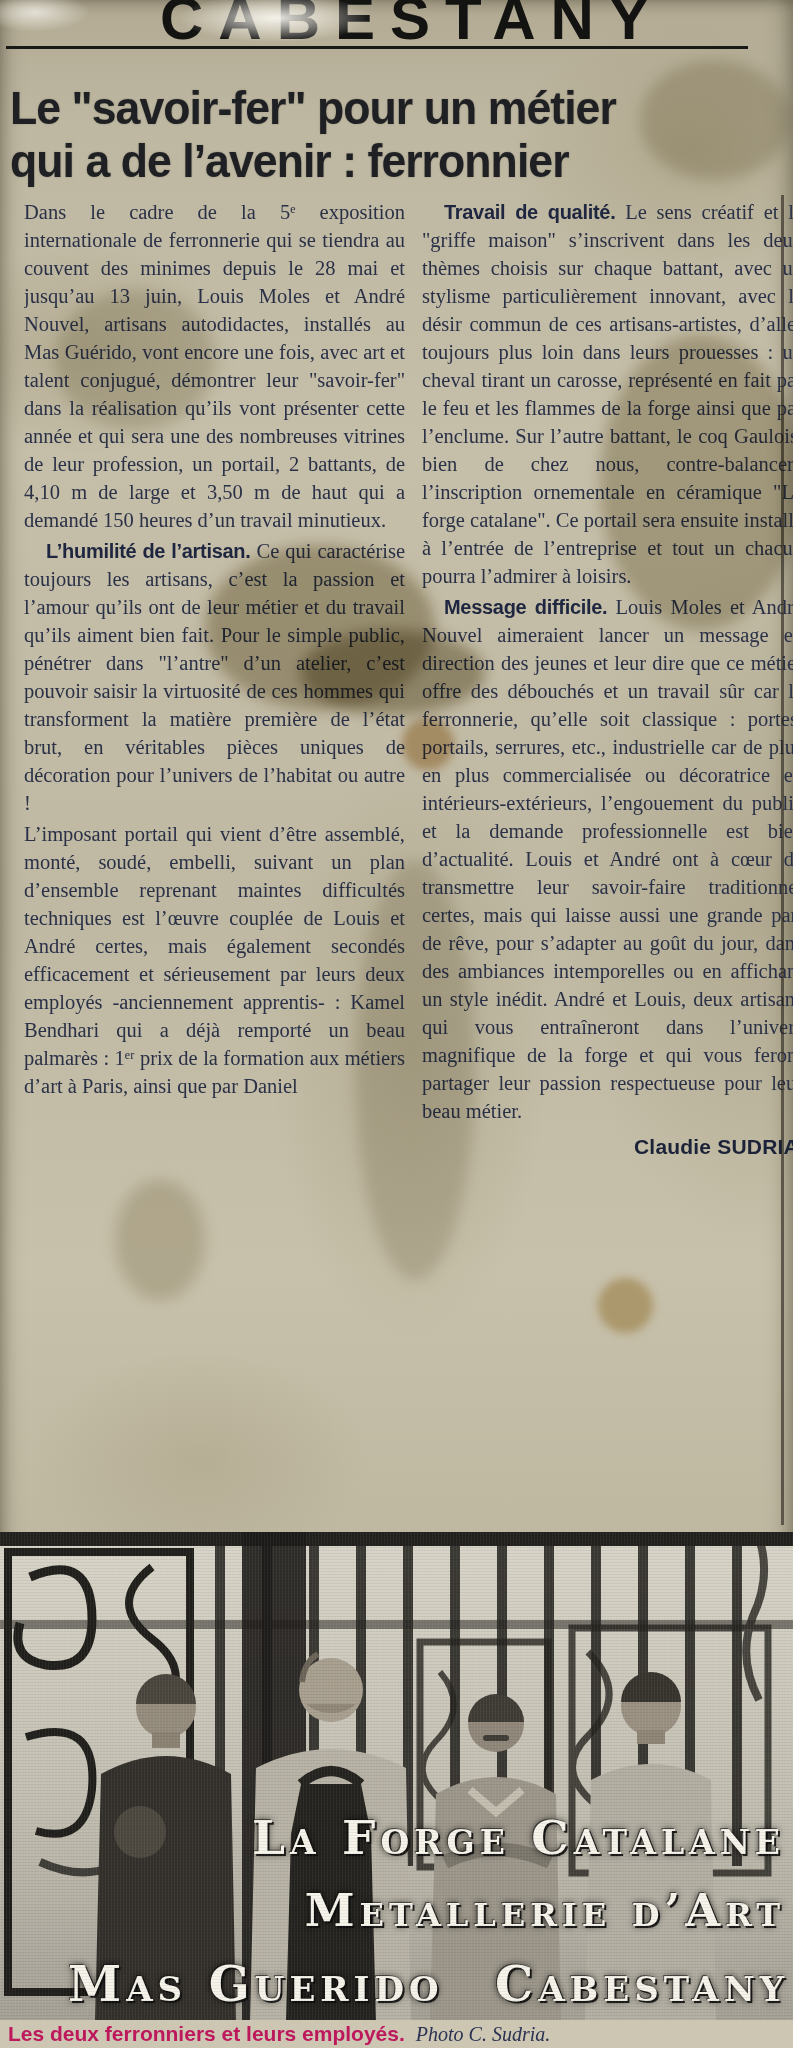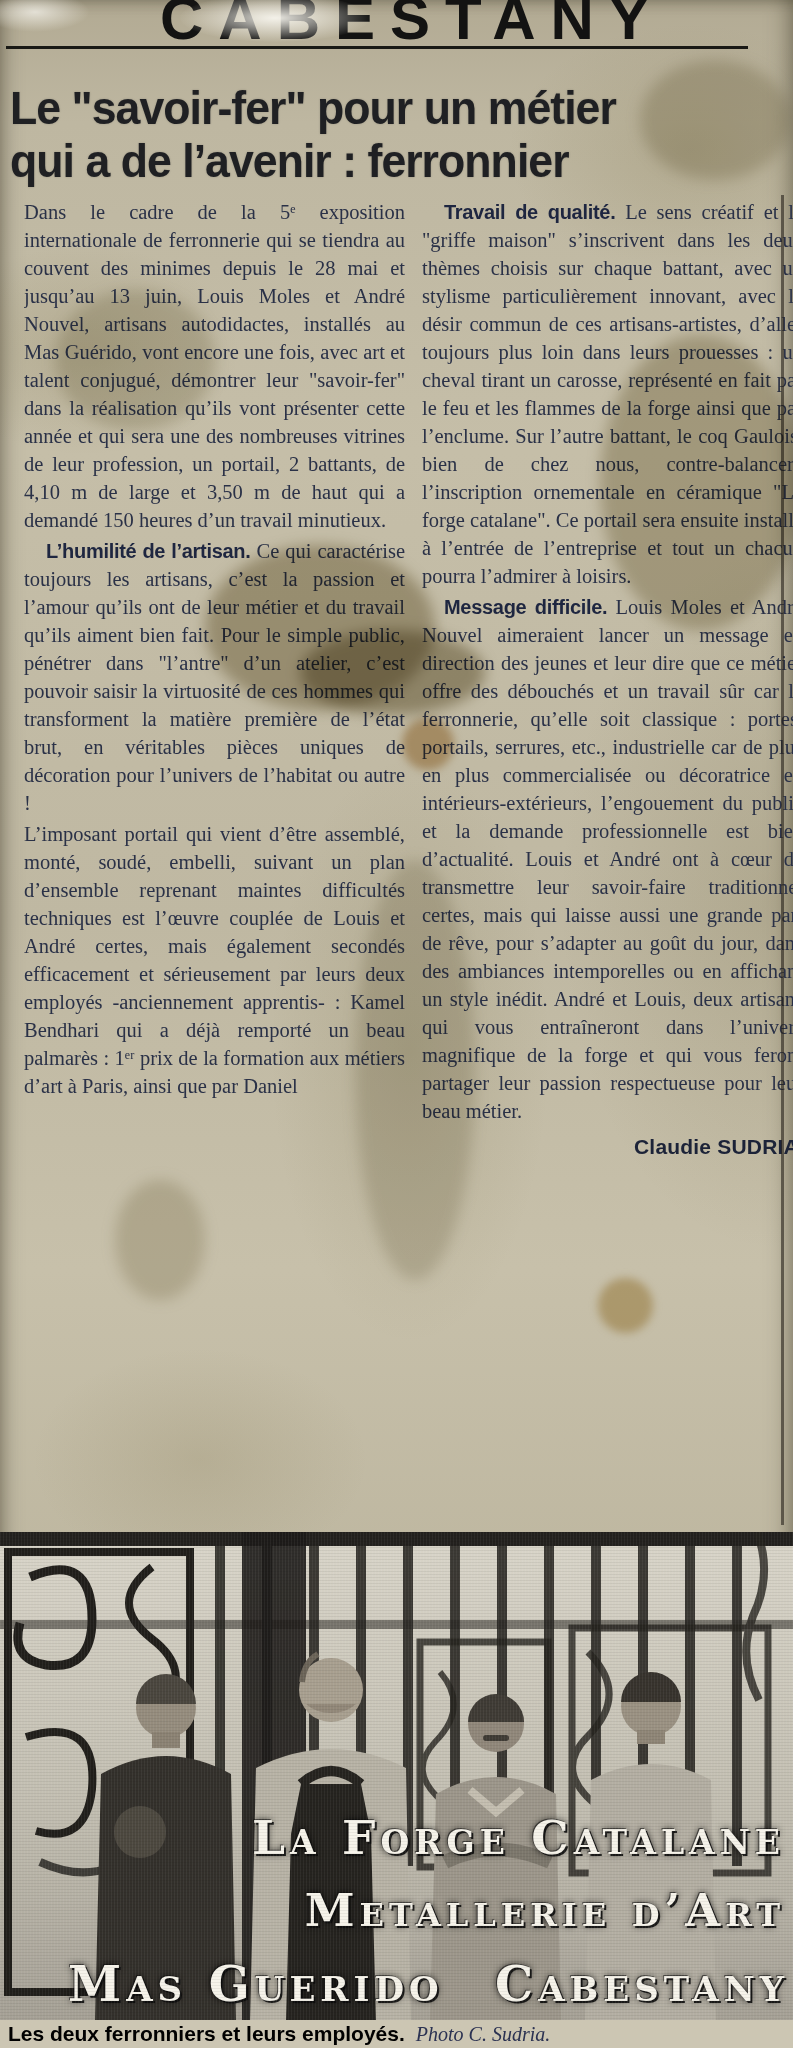--- a/index.html
+++ b/index.html
@@ -76,21 +76,21 @@
     text-shadow:2px 2px 0 rgba(12,12,12,.9), -1px -1px 0 rgba(12,12,12,.55), 0 0 7px rgba(0,0,0,.85);
   }
   .ov-line1{position:absolute;right:8px;top:278px;font-size:47px;letter-spacing:5px;white-space:nowrap;}
   .ov-line2{position:absolute;right:8px;top:352px;font-size:45px;letter-spacing:5px;white-space:nowrap;}
   .ov-line3{position:absolute;left:68px;right:4px;top:424px;font-size:48px;letter-spacing:5px;display:flex;justify-content:space-between;white-space:nowrap;}
   
   .caption{
     position:absolute;top:2020px;left:0;width:793px;height:28px;
     background:#ccc6b3;padding:2px 8px 0 8px;box-sizing:border-box;white-space:nowrap;
   }
-  .cap-bold{font-family:"Liberation Sans",sans-serif;font-weight:700;font-size:21px;color:#000000;text-align:center;}
+  .cap-bold{font-family:"Liberation Sans",sans-serif;font-weight:700;font-size:21px;color:#be185d;text-align:center;}
   .cap-credit{font-family:"Liberation Serif",serif;font-style:italic;font-size:20px;color:#2b3252;margin-left:7px;text-align:center;}
 </style>
 </head>
 <body>
 
 <div class="page">
 
   <div class="masthead-title">CABESTANY</div>
   <div class="glare g1"></div>
   <div class="glare g2"></div>

